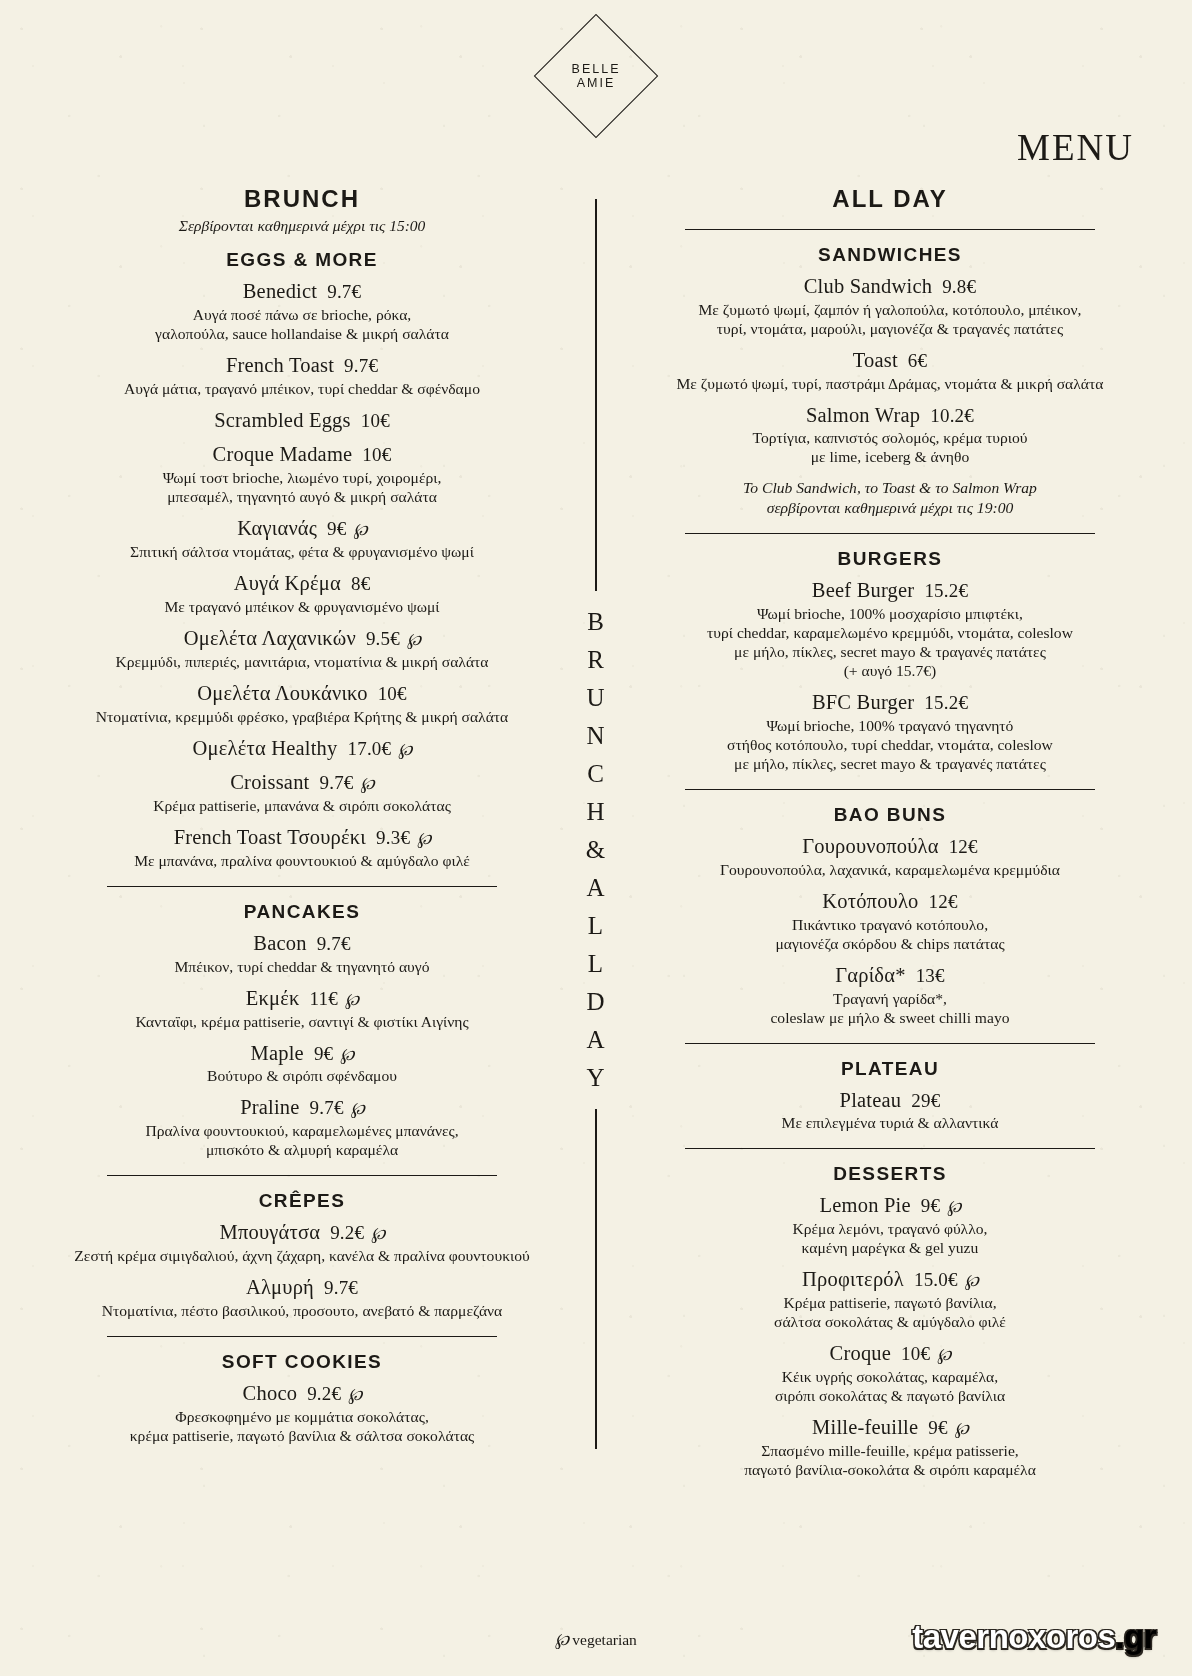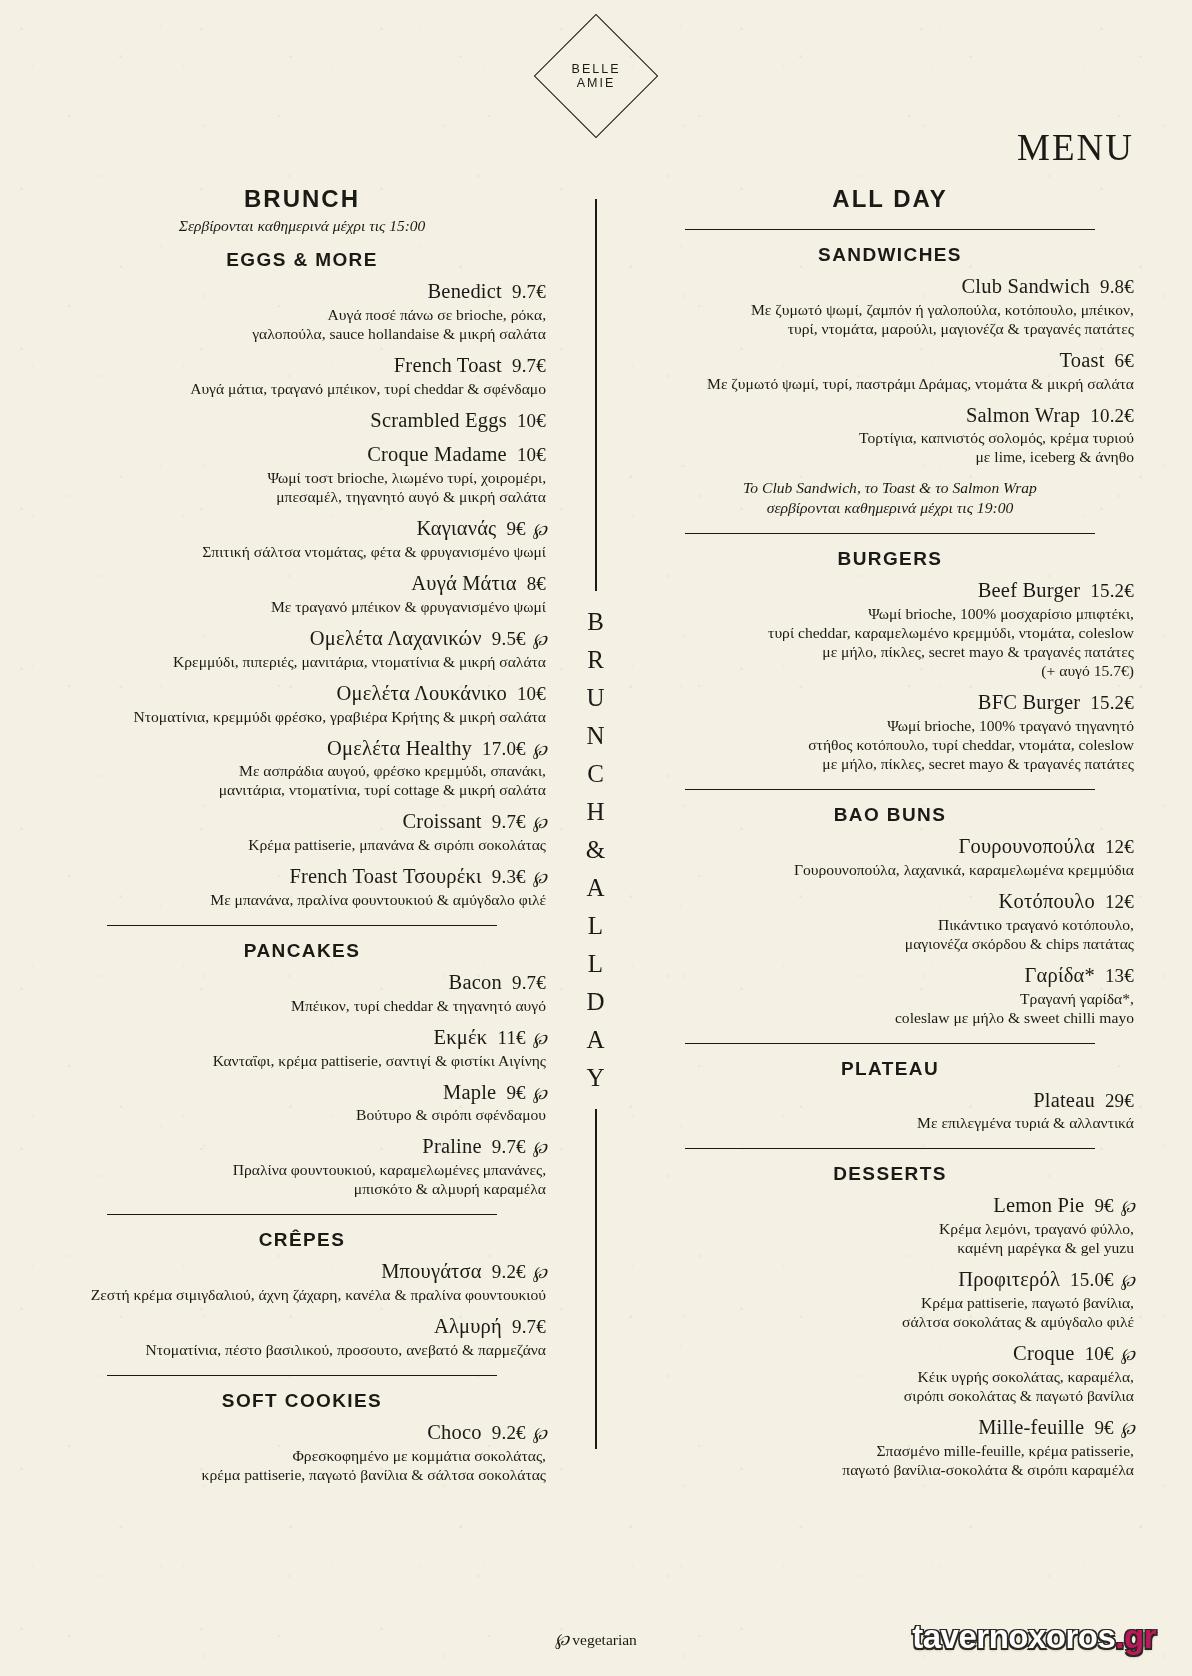--- a/index.html
+++ b/index.html
@@ -132,21 +132,21 @@
   }
   .sub-head {
     text-align: center;
     font-family: "Liberation Sans", sans-serif;
     font-weight: bold;
     font-size: 19px;
     letter-spacing: 1.4px;
     margin: 14px 0 8px 0;
   }
 
-  .item { text-align: right; margin: 0 0 10px 0; }
+  .item { text-align: center; margin: 0 0 10px 0; }
   .item-title {
     font-size: 20.5px;
     line-height: 1.2;
     letter-spacing: .2px;
   }
   .item-title .price { margin-left: 10px; font-size: 19px; }
   .veg {
     font-style: italic;
     font-size: 17px;
     margin-left: 7px;
@@ -188,21 +188,21 @@
     font-family: "Liberation Sans", sans-serif;
     font-weight: bold;
     font-size: 33px;
     letter-spacing: -.5px;
     color: #ffffff;
     text-shadow:
       -1.5px -1.5px 0 #2a2620, 1.5px -1.5px 0 #2a2620,
       -1.5px 1.5px 0 #2a2620, 1.5px 1.5px 0 #2a2620,
       0 2px 3px rgba(0,0,0,.35);
   }
-  .watermark .tld { color: #be185d; margin-top: 16px; }
+  .watermark .tld { color: #000000; margin-top: 16px; }
 </style>
 </head>
 <body>
 
 <div class="page">
   <div class="paper-grain"></div>
 
   <div class="logo-wrap">
     <div class="logo-diamond">
       <div class="logo-inner">
@@ -233,34 +233,33 @@
           </div>
           <div class="item">
             <div class="item-title"><span>Croque Madame</span><span class="price">10€</span></div>
             <div class="item-desc">Ψωμί τοστ brioche, λιωμένο τυρί, χοιρομέρι,<br>μπεσαμέλ, τηγανητό αυγό &amp; μικρή σαλάτα</div>
           </div>
           <div class="item">
             <div class="item-title"><span>Καγιανάς</span><span class="price">9€</span><span class="veg">℘</span></div>
             <div class="item-desc">Σπιτική σάλτσα ντομάτας, φέτα &amp; φρυγανισμένο ψωμί</div>
           </div>
           <div class="item">
-            <div class="item-title"><span>Αυγά Μάτια</span><span class="price">8€</span></div>
+            <div class="item-title"><span>Αυγά Κρέμα</span><span class="price">8€</span></div>
             <div class="item-desc">Με τραγανό μπέικον &amp; φρυγανισμένο ψωμί</div>
           </div>
           <div class="item">
             <div class="item-title"><span>Ομελέτα Λαχανικών</span><span class="price">9.5€</span><span class="veg">℘</span></div>
             <div class="item-desc">Κρεμμύδι, πιπεριές, μανιτάρια, ντοματίνια &amp; μικρή σαλάτα</div>
           </div>
           <div class="item">
             <div class="item-title"><span>Ομελέτα Λουκάνικο</span><span class="price">10€</span></div>
             <div class="item-desc">Ντοματίνια, κρεμμύδι φρέσκο, γραβιέρα Κρήτης &amp; μικρή σαλάτα</div>
           </div>
           <div class="item">
             <div class="item-title"><span>Ομελέτα Healthy</span><span class="price">17.0€</span><span class="veg">℘</span></div>
-            <div class="item-desc">Με ασπράδια αυγού, φρέσκο κρεμμύδι, σπανάκι,<br>μανιτάρια, ντοματίνια,  τυρί cottage &amp; μικρή σαλάτα</div>
           </div>
           <div class="item">
             <div class="item-title"><span>Croissant</span><span class="price">9.7€</span><span class="veg">℘</span></div>
             <div class="item-desc">Κρέμα pattiserie, μπανάνα &amp; σιρόπι σοκολάτας</div>
           </div>
           <div class="item">
             <div class="item-title"><span>French Toast Τσουρέκι</span><span class="price">9.3€</span><span class="veg">℘</span></div>
             <div class="item-desc">Με μπανάνα, πραλίνα φουντουκιού &amp; αμύγδαλο φιλέ</div>
           </div>
           <div class="divider"></div>

